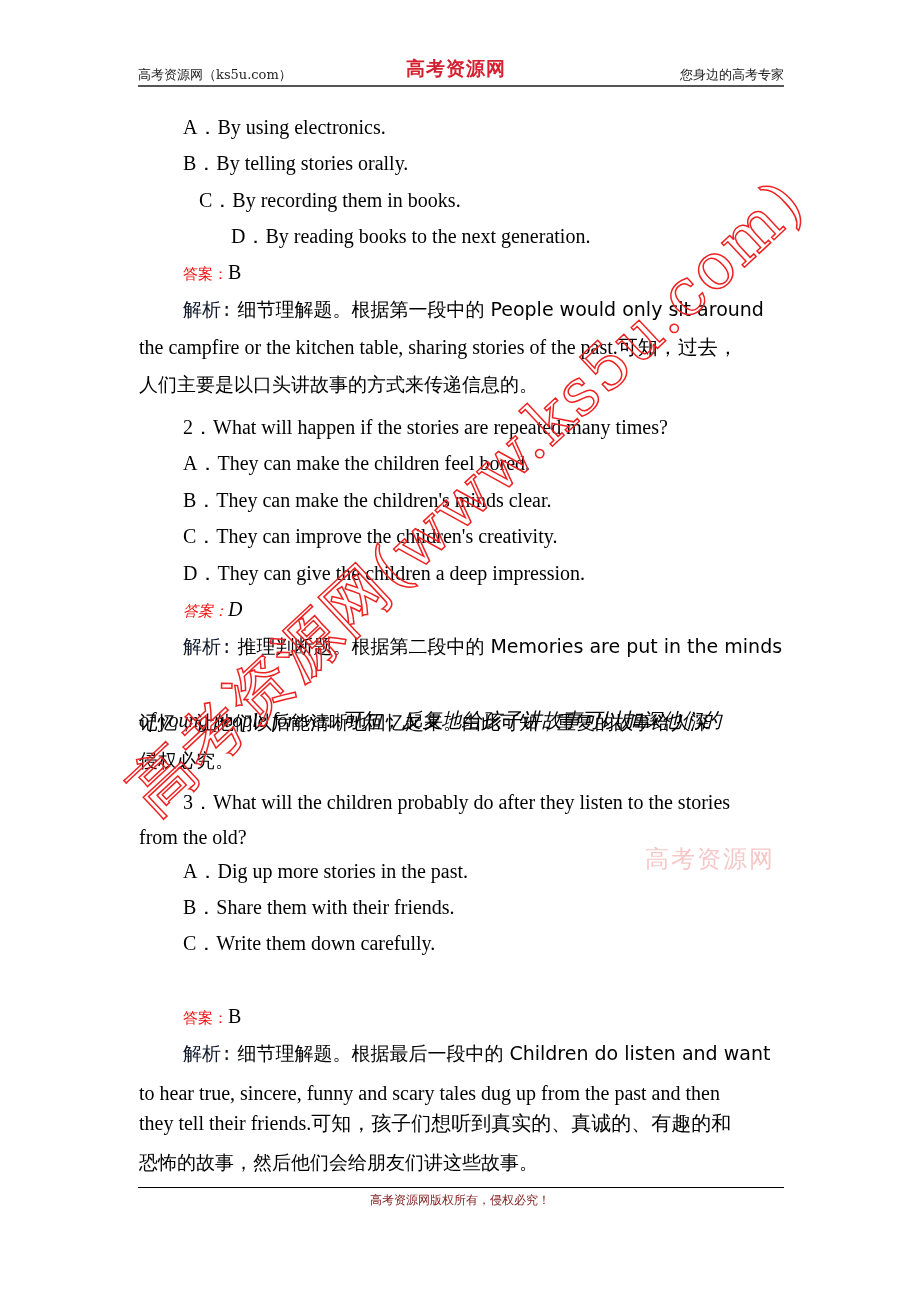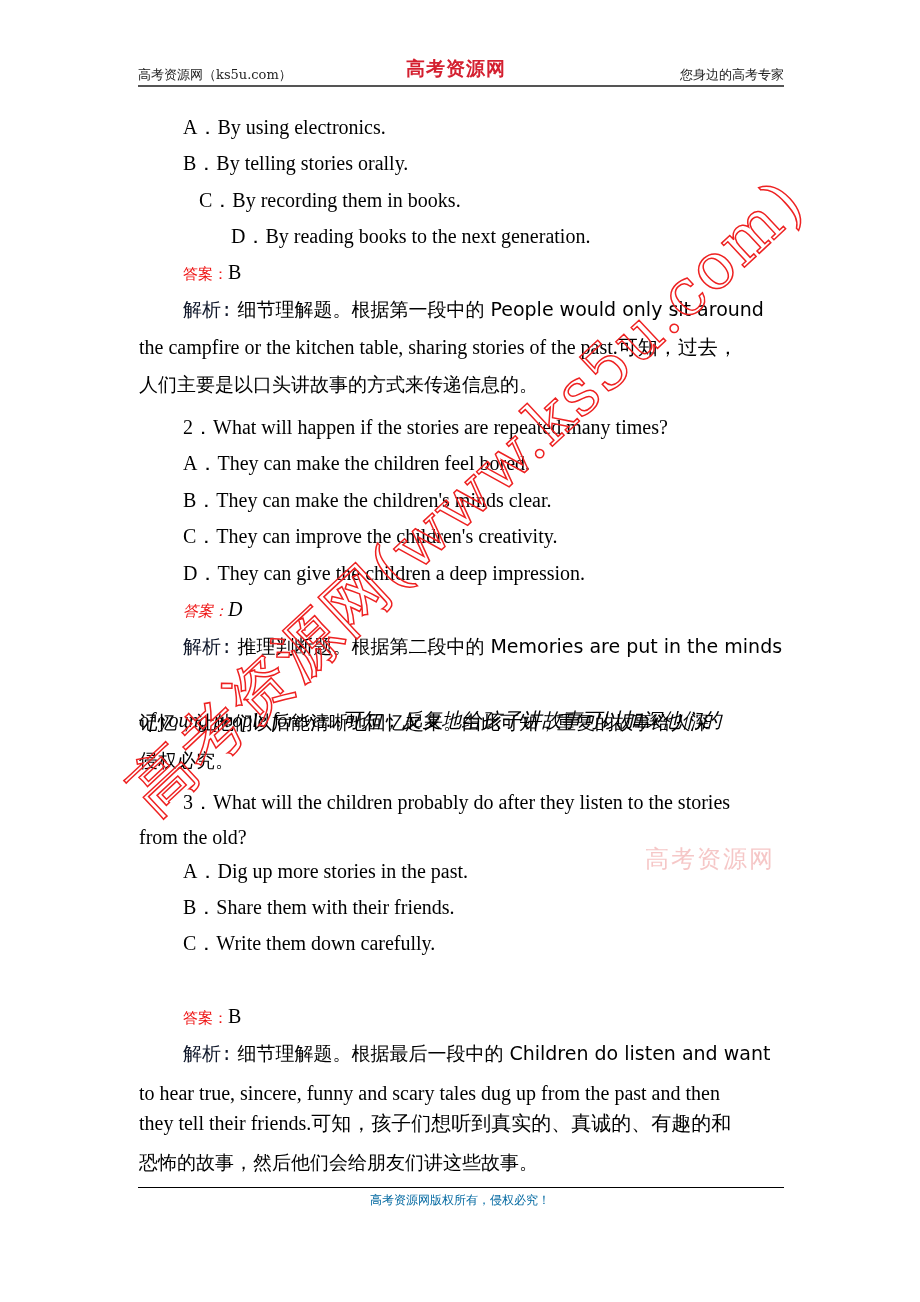--- a/index.html
+++ b/index.html
@@ -16,21 +16,21 @@
   .header-rule { position: absolute; left: 138px; top: 85px; width: 646px; height: 0;
                  border-top: 2px solid #555; }
 
   .line { position: absolute; left: 0; white-space: nowrap; font-size: 20px; line-height: 24px; }
   .cn { font-family: "DejaVu Sans", sans-serif; font-size: 19px; }
   .red { color: #ee1111; font-family: "DejaVu Sans", sans-serif; font-size: 15px; }
   .blue { color: #0f172a; font-family: Liberation Mono, monospace; font-size: 19px; }
 
   .footer-rule { position: absolute; left: 138px; top: 1187px; width: 646px; border-top: 1px solid #000; }
   .footer-text { position: absolute; left: 0; width: 920px; top: 1192px; text-align: center;
-                 font-size: 12px; color: #0369a1; font-family: "DejaVu Serif", serif; }
+                 font-size: 12px; color: #7f1d1d; font-family: "DejaVu Serif", serif; }
 
   .watermark { position: absolute; left: 110px; top: 770px; transform-origin: 0 0;
                transform: rotate(-43deg); font-size: 64px; font-family: "DejaVu Serif", serif;
                color: transparent; -webkit-text-stroke: 1.5px #ee2222; white-space: nowrap;
                pointer-events: none; letter-spacing: 2px; }
   .stamp { position: absolute; left: 645px; top: 843px; font-size: 24px; color: #f2b0b0;
            font-family: "DejaVu Serif", serif; opacity: 0.7; letter-spacing: 2px; }
 </style>
 </head>
 <body>

